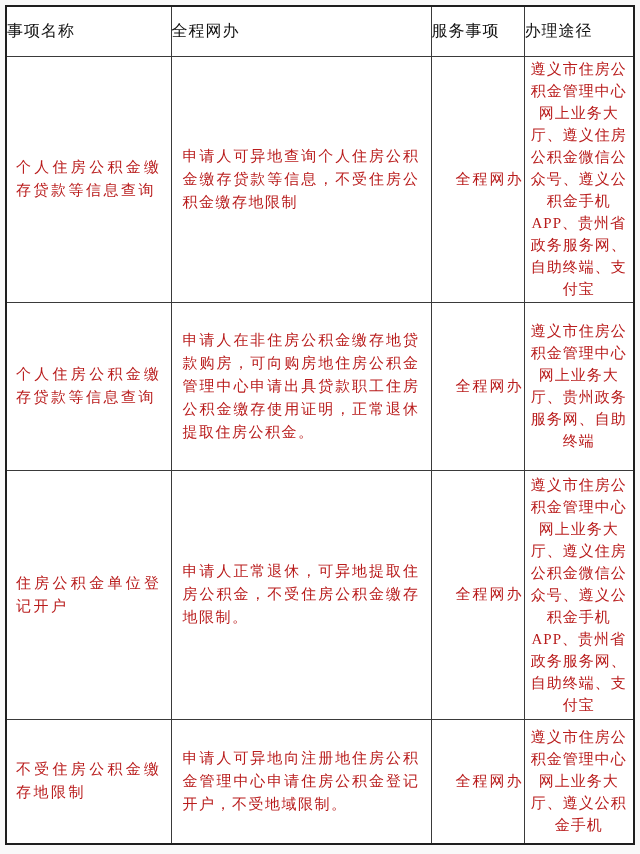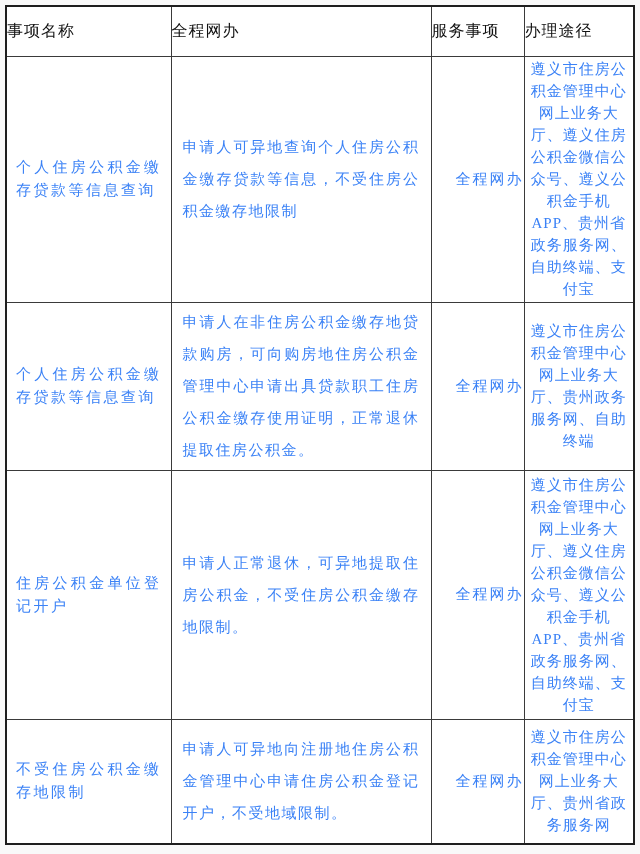--- a/index.html
+++ b/index.html
@@ -20,21 +20,21 @@
     width: 628px; height: 838px;
     border-collapse: collapse;
     table-layout: fixed;
     background: #ffffff;
     border: 2px solid #1e1e1e;
   }
   table.svc th, table.svc td {
     border: 1px solid #3a3a3a;
     vertical-align: middle;
     font-size: 15px;
-    color: #3b82f6;
+    color: #b91c1c;
   }
   table.svc th {
     font-size: 16px;
     font-weight: normal;
     color: #111111;
     text-align: left;
     letter-spacing: 1px;
     height: 50px;
   }
   .row-1 { height: 246px; }
@@ -46,21 +46,21 @@
     text-align: justify;
     text-align-last: left;
     letter-spacing: 2.5px;
     line-height: 23px;
   }
   td.col-service {
     padding: 0 11px;
     text-align: justify;
     text-align-last: left;
     letter-spacing: 1.5px;
-    line-height: 32px;
+    line-height: 23px;
   }
   td.col-method {
     text-align: right;
     letter-spacing: 2px;
   }
   td.col-channel {
     padding: 0 3px;
     text-align: center;
     letter-spacing: 1px;
     line-height: 22px;
@@ -101,17 +101,17 @@
       <tr class="row-3">
         <td class="col-name">住房公积金单位登记开户</td>
         <td class="col-service">申请人正常退休，可异地提取住房公积金，不受住房公积金缴存地限制。</td>
         <td class="col-method">全程网办</td>
         <td class="col-channel">遵义市住房公积金管理中心网上业务大厅、遵义住房公积金微信公众号、遵义公积金手机 APP、贵州省政务服务网、自助终端、支付宝</td>
       </tr>
       <tr class="row-4">
         <td class="col-name">不受住房公积金缴存地限制</td>
         <td class="col-service">申请人可异地向注册地住房公积金管理中心申请住房公积金登记开户，不受地域限制。</td>
         <td class="col-method">全程网办</td>
-        <td class="col-channel">遵义市住房公积金管理中心网上业务大厅、贵州省政务服务网</td>
+        <td class="col-channel">遵义市住房公积金管理中心网上业务大厅、遵义公积金手机</td>
       </tr>
     </tbody>
   </table>
 </div>
 
 </body></html>

